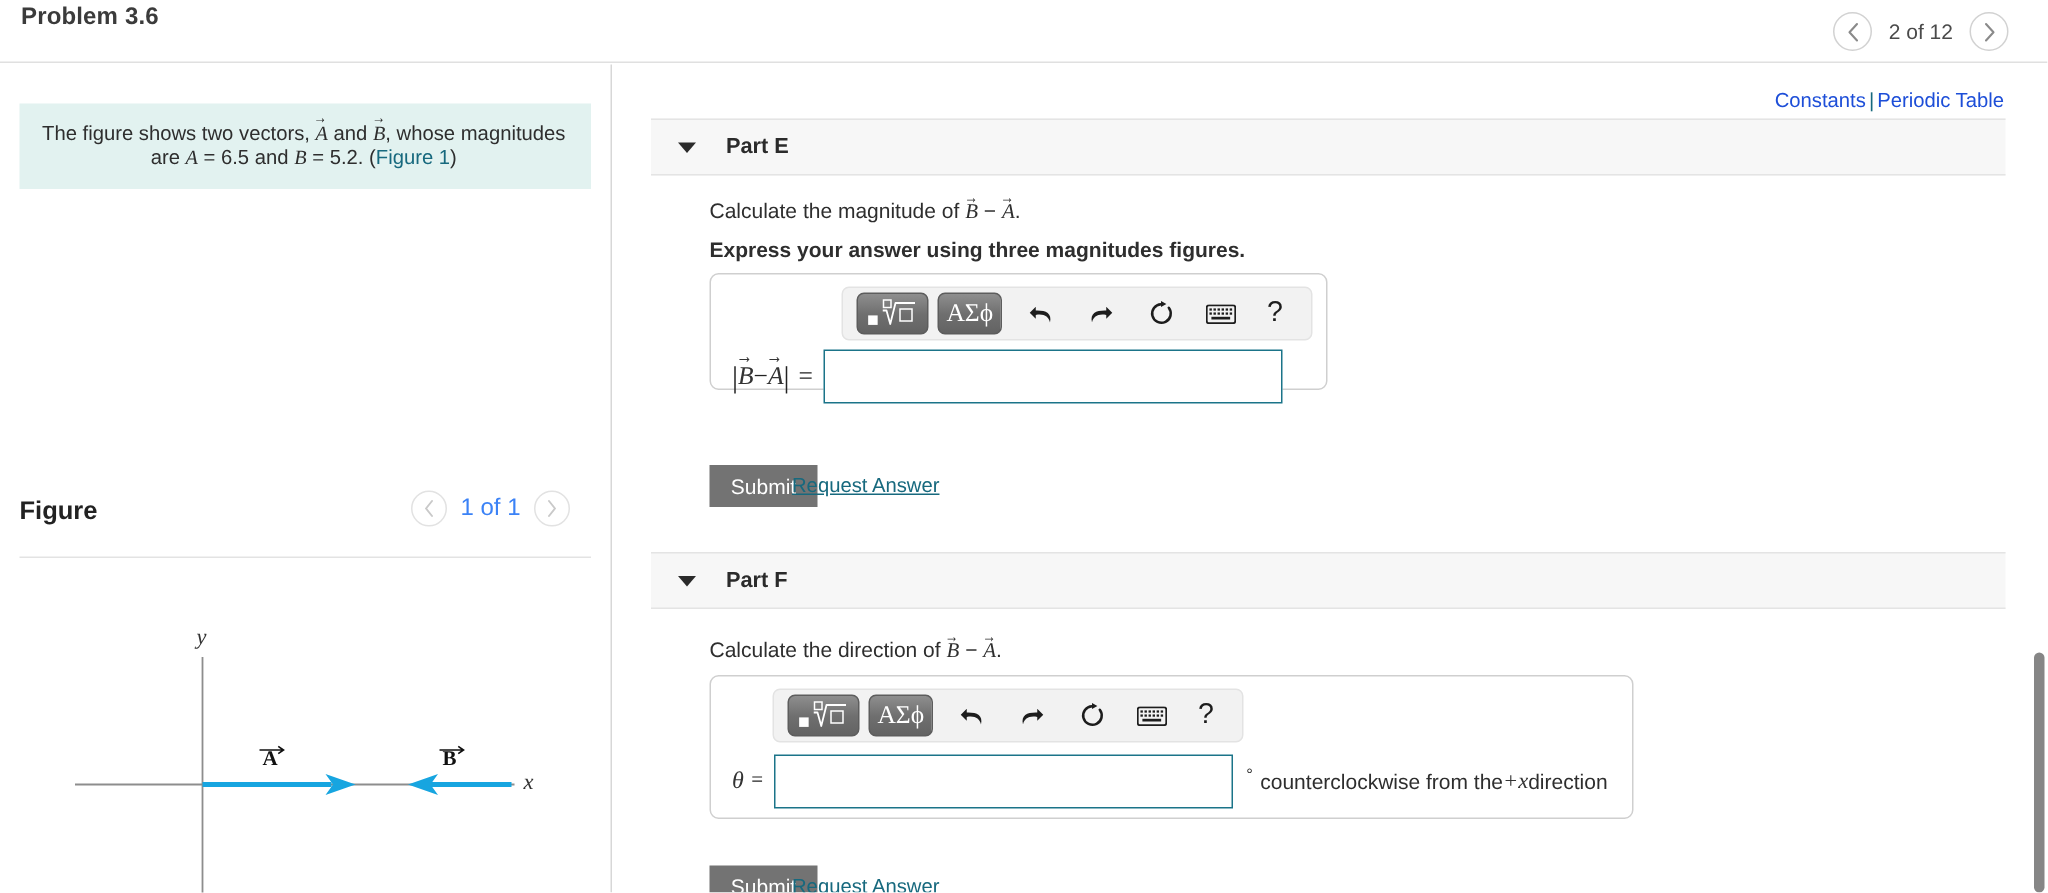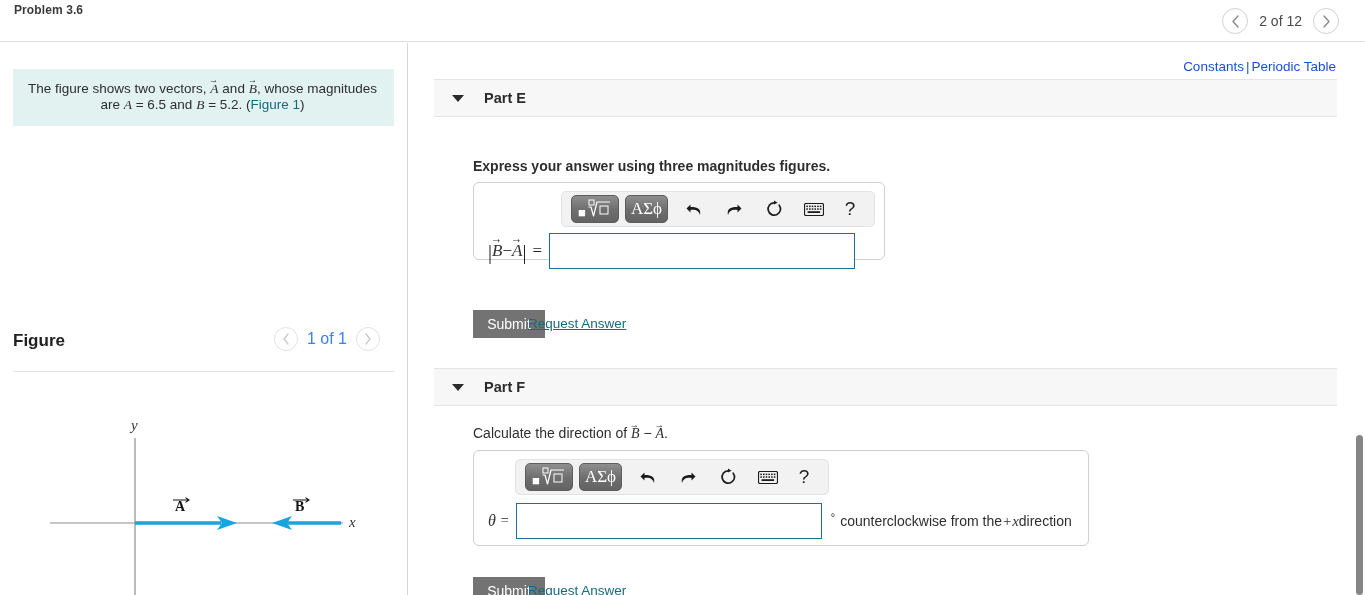--- a/index.html
+++ b/index.html
@@ -14,21 +14,21 @@
   .page { position: relative; width: 1365px; height: 595px; overflow: hidden; }
 
   
   .topbar {
     position: absolute; top: 0; left: 0; width: 1365px; height: 42px;
     border-bottom: 1px solid #e0e0e0;
     background: #fff;
   }
   .problem-title {
     position: absolute; left: 14px; top: 3px;
-    font-size: 12px; font-weight: bold; color: #3b3b3b;
+    font-size: 16px; font-weight: bold; color: #3b3b3b;
     letter-spacing: .1px;
   }
   .pager {
     position: absolute; right: 26px; top: 0px;
     display: flex; align-items: center; gap: 11px; height: 42px; justify-content: center;
   }
   .pager-btn {
     width: 26px; height: 26px; border-radius: 50%;
     border: 1px solid #d2d2d2; background: #fff;
     display: flex; align-items: center; justify-content: center;
@@ -268,20 +268,23 @@
 
     <div class="const-links">
       <a>Constants</a><span class="sep">|</span><a>Periodic Table</a>
     </div>
 
     <div class="part-header" style="top:36px;">
       <span class="caret"></span>
       <span class="part-label">Part E</span>
     </div>
 
+    <div class="prompt" style="top:89px;">
+      <span>Calculate the magnitude of </span><span class="vec">B</span><span> − </span><span class="vec">A</span><span>.</span>
+    </div>
 
     <div class="prompt bold" style="top:115px;">Express your answer using three magnitudes figures.</div>
 
     <div class="answer-card" style="top:139px; width:412px; height:78px;">
       <div class="mathbar" style="left:87px; top:8px; height:36px;">
         <div class="mb-grey" style="width:48px;height:28px;">
           <span class="sqbox" style="font-size:13px;line-height:1;position:relative;top:3px;">■</span>
           <svg width="25" height="22" viewBox="0 0 25 22" style="margin-left:1px;">
             <rect x="2" y="2" width="5" height="5" fill="none" stroke="#fff" stroke-width="1"></rect>
             <path d="M1.5 9 L4 9 L6.5 18 L10 4 L23 4" fill="none" stroke="#fff" stroke-width="1.2" stroke-linejoin="round"></path>

